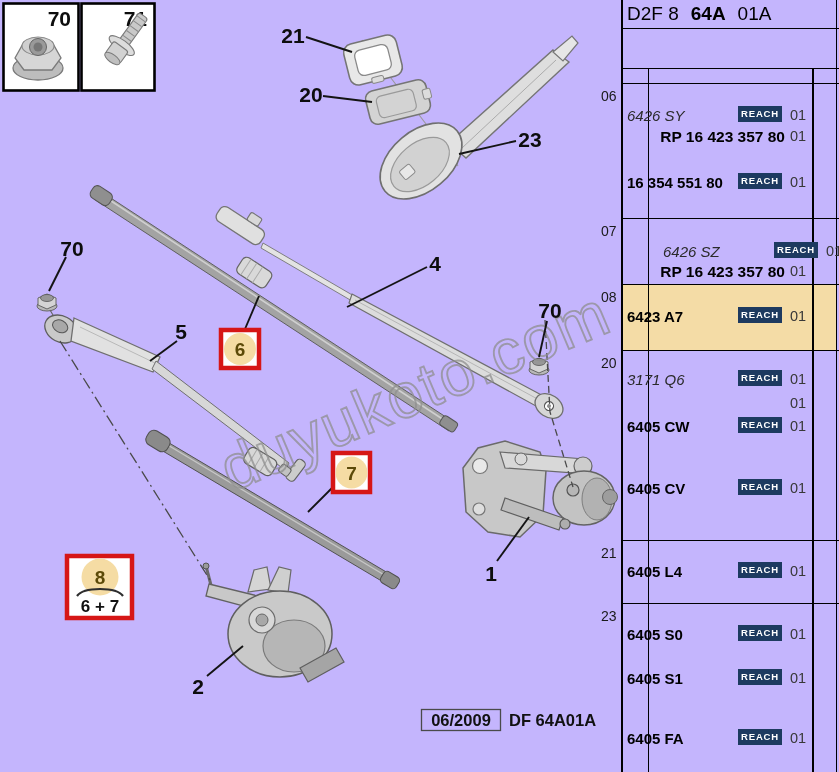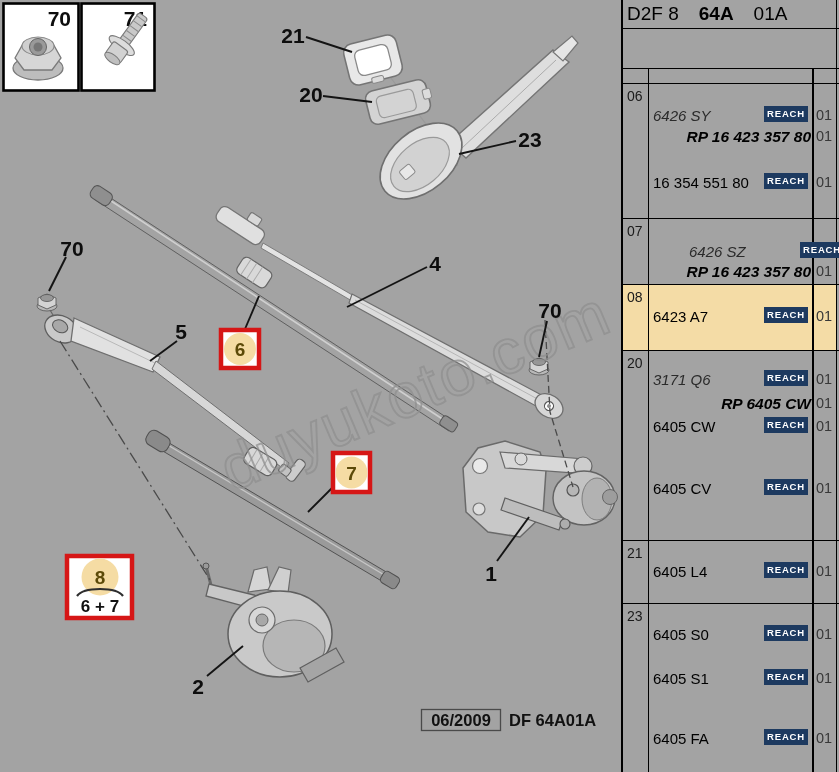--- a/index.html
+++ b/index.html
@@ -1,44 +1,44 @@
 <!DOCTYPE html>
 <html><head>
 <meta charset="utf-8">
 <style>
   html,body{margin:0;padding:0;background:#ffffff;}
-  #stage{position:relative;width:839px;height:772px;background:#a3a3a3;overflow:hidden;
+  #stage{position:relative;width:839px;height:772px;background:#c4b5fd;overflow:hidden;
          font-family:"Liberation Sans",sans-serif;}
   svg text{font-family:"Liberation Sans",sans-serif;}
 
   
   #diagram{position:absolute;left:0;top:0;}
   .callout{font-size:21px;font-weight:bold;fill:#0d0d0d;}
   .leader{stroke:#141414;stroke-width:1.9;fill:none;}
   .thin{stroke:#999;stroke-width:1.1;fill:none;}
   .dashdot{stroke:#4a4a4a;stroke-width:1.3;fill:none;stroke-dasharray:12 4 2 4;}
   .dashed{stroke:#4a4a4a;stroke-width:1.3;fill:none;stroke-dasharray:7 4;}
   .lbox{fill:#fff;stroke:#000;stroke-width:2.6;}
   .wm{font-size:63px;letter-spacing:2px;fill:none;stroke:#8f8f8f;stroke-width:1.9px;opacity:.75;}
   .boxnum{font-size:19px;font-weight:bold;fill:#5c4a08;text-anchor:middle;}
   .formula{font-size:17px;font-weight:bold;fill:#111;text-anchor:middle;}
   .foot{font-size:16.5px;font-weight:bold;fill:#111;}
 
   
   .pline{position:absolute;background:#000;}
   #row08-highlight{position:absolute;left:623px;top:285px;width:213px;height:65px;background:#f4dca6;}
   #panel-header{position:absolute;left:627px;top:3px;font-size:19px;color:#000;white-space:nowrap;}
-  #panel-header b{margin:0 20px;}
-  .prow{position:absolute;left:622px;width:215px;}
+  #panel-header b{margin:0 12px;}
+  .prow{position:absolute;left:596px;width:215px;}
   .ref{position:absolute;left:5px;top:5px;font-size:14px;color:#1a1a1a;}
   .item{position:absolute;left:0;width:217px;height:18px;}
-  .pn{position:absolute;left:31px;font-size:15px;color:#000;font-weight:normal;white-space:nowrap;}
+  .pn{position:absolute;left:31px;font-size:15px;color:#000;font-weight:bold;white-space:nowrap;}
   .pn.it{font-weight:normal;font-style:italic;color:#2b2b2b;}
   .rp{position:absolute;left:31px;width:158px;text-align:right;font-size:15.5px;
-      font-weight:bold;font-style:italic;color:#000;white-space:nowrap;}
+      font-weight:bold;color:#000;white-space:nowrap;}
   .reach{position:absolute;left:142px;top:-1px;width:44px;height:16px;background:#1d3a60;
          color:#fff;font-size:9.5px;font-weight:bold;letter-spacing:.8px;text-align:center;
          line-height:16px;}
   .qty{position:absolute;left:194px;font-size:14.5px;color:#383838;}
 </style>
 </head>
 <body>
 
 <div id="stage">
 
@@ -303,21 +303,20 @@
 </div>
 
 <div class="prow" style="top:350px;height:190px;">
   <span class="ref">20</span>
   <div class="item" style="top:21px;">
     <span class="pn it">3171 Q6</span>
     <span class="reach">REACH</span>
     <span class="qty">01</span>
   </div>
   <div class="item" style="top:45px;">
-    <span class="rp">RP 6405 CW</span>
     <span class="qty">01</span>
   </div>
   <div class="item" style="top:68px;">
     <span class="pn">6405 CW</span>
     <span class="reach">REACH</span>
     <span class="qty">01</span>
   </div>
   <div class="item" style="top:130px;">
     <span class="pn">6405 CV</span>
     <span class="reach">REACH</span>

